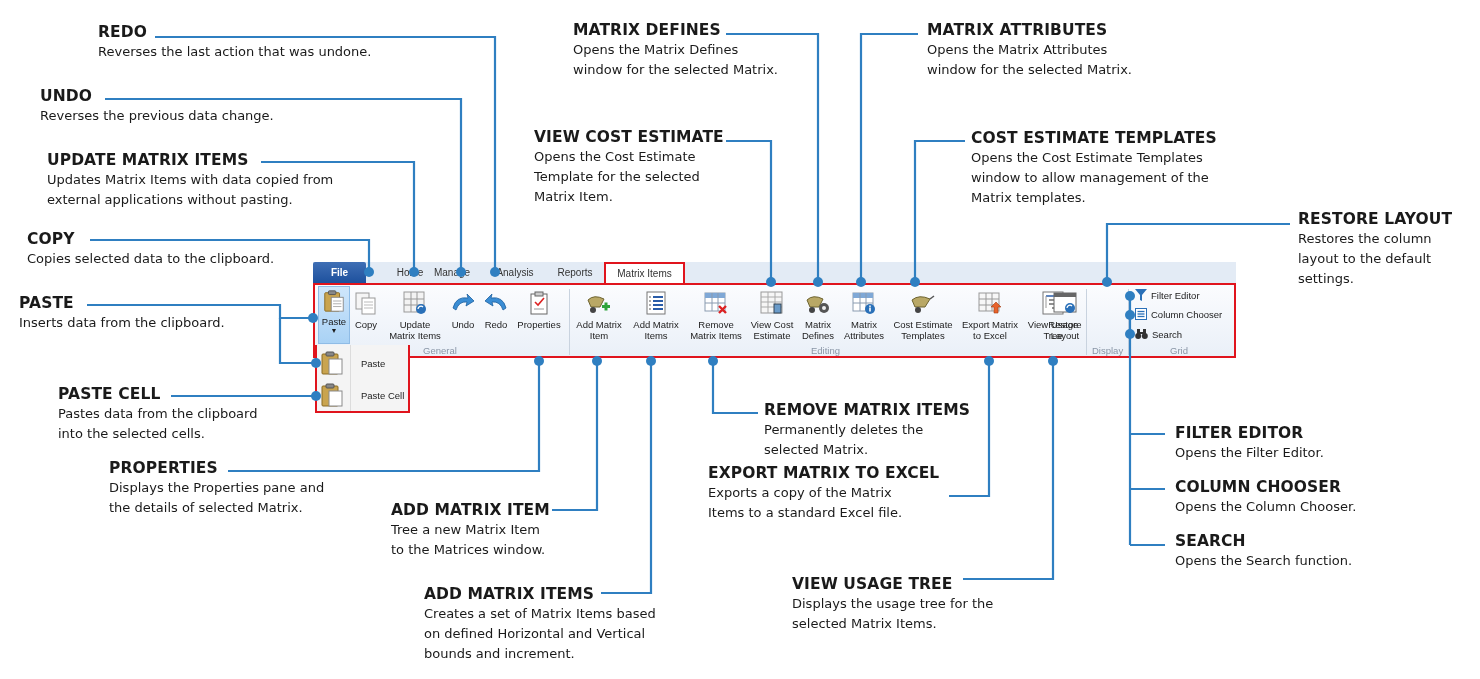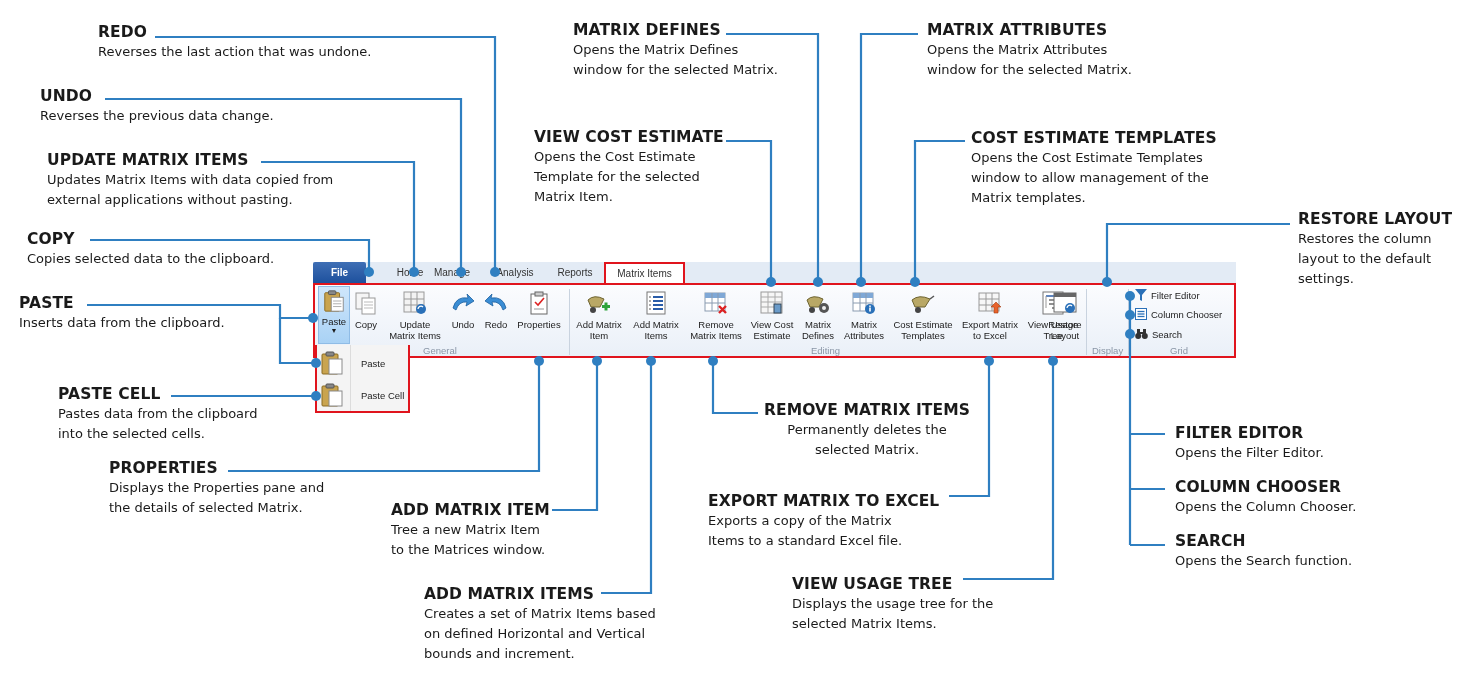--- a/index.html
+++ b/index.html
@@ -112,27 +112,27 @@
   <div class="cd">Matrix templates.</div>
 </div>
 
 <div class="callout" style="left:1298px; top:209px;">
   <div class="ct">RESTORE LAYOUT</div>
   <div class="cd">Restores the column</div>
   <div class="cd">layout to the default</div>
   <div class="cd">settings.</div>
 </div>
 
-<div class="callout" style="left:764px; top:400px;text-align:center;">
+<div class="callout" style="left:764px; top:400px;">
   <div class="ct">REMOVE MATRIX ITEMS</div>
   <div class="cd">Permanently deletes the</div>
   <div class="cd">selected Matrix.</div>
 </div>
 
-<div class="callout" style="left:708px; top:491px;">
+<div class="callout" style="left:708px; top:463px;">
   <div class="ct">EXPORT MATRIX TO EXCEL</div>
   <div class="cd">Exports a copy of the Matrix</div>
   <div class="cd">Items to a standard Excel file.</div>
 </div>
 
 <div class="callout" style="left:792px; top:566px;margin-top:8px;">
   <div class="ct">VIEW USAGE TREE</div>
   <div class="cd">Displays the usage tree for the</div>
   <div class="cd">selected Matrix Items.</div>
 </div>

